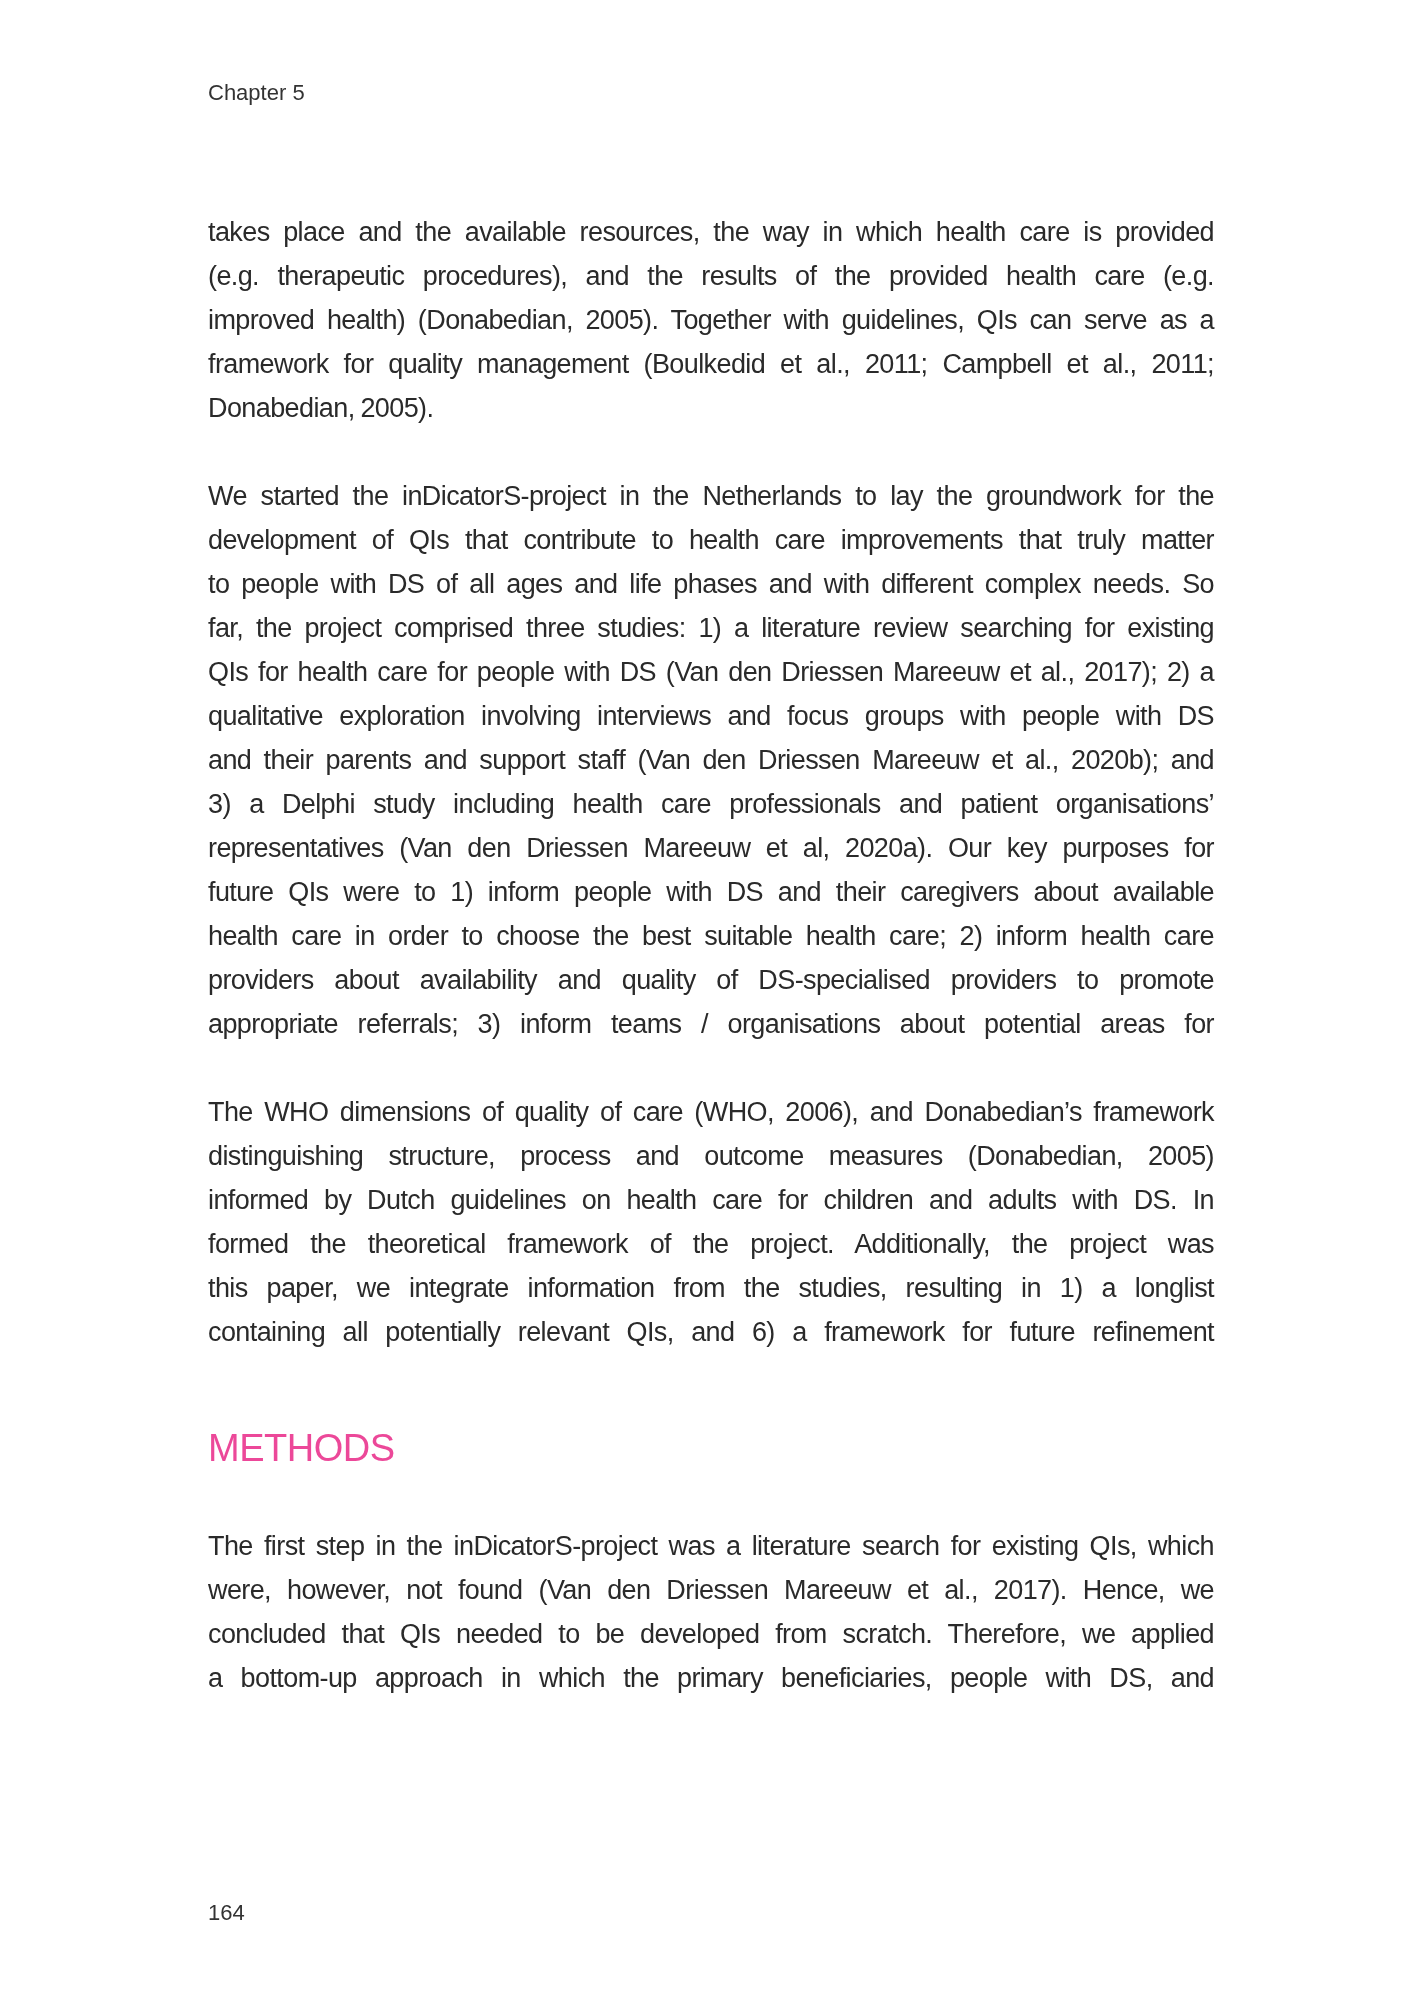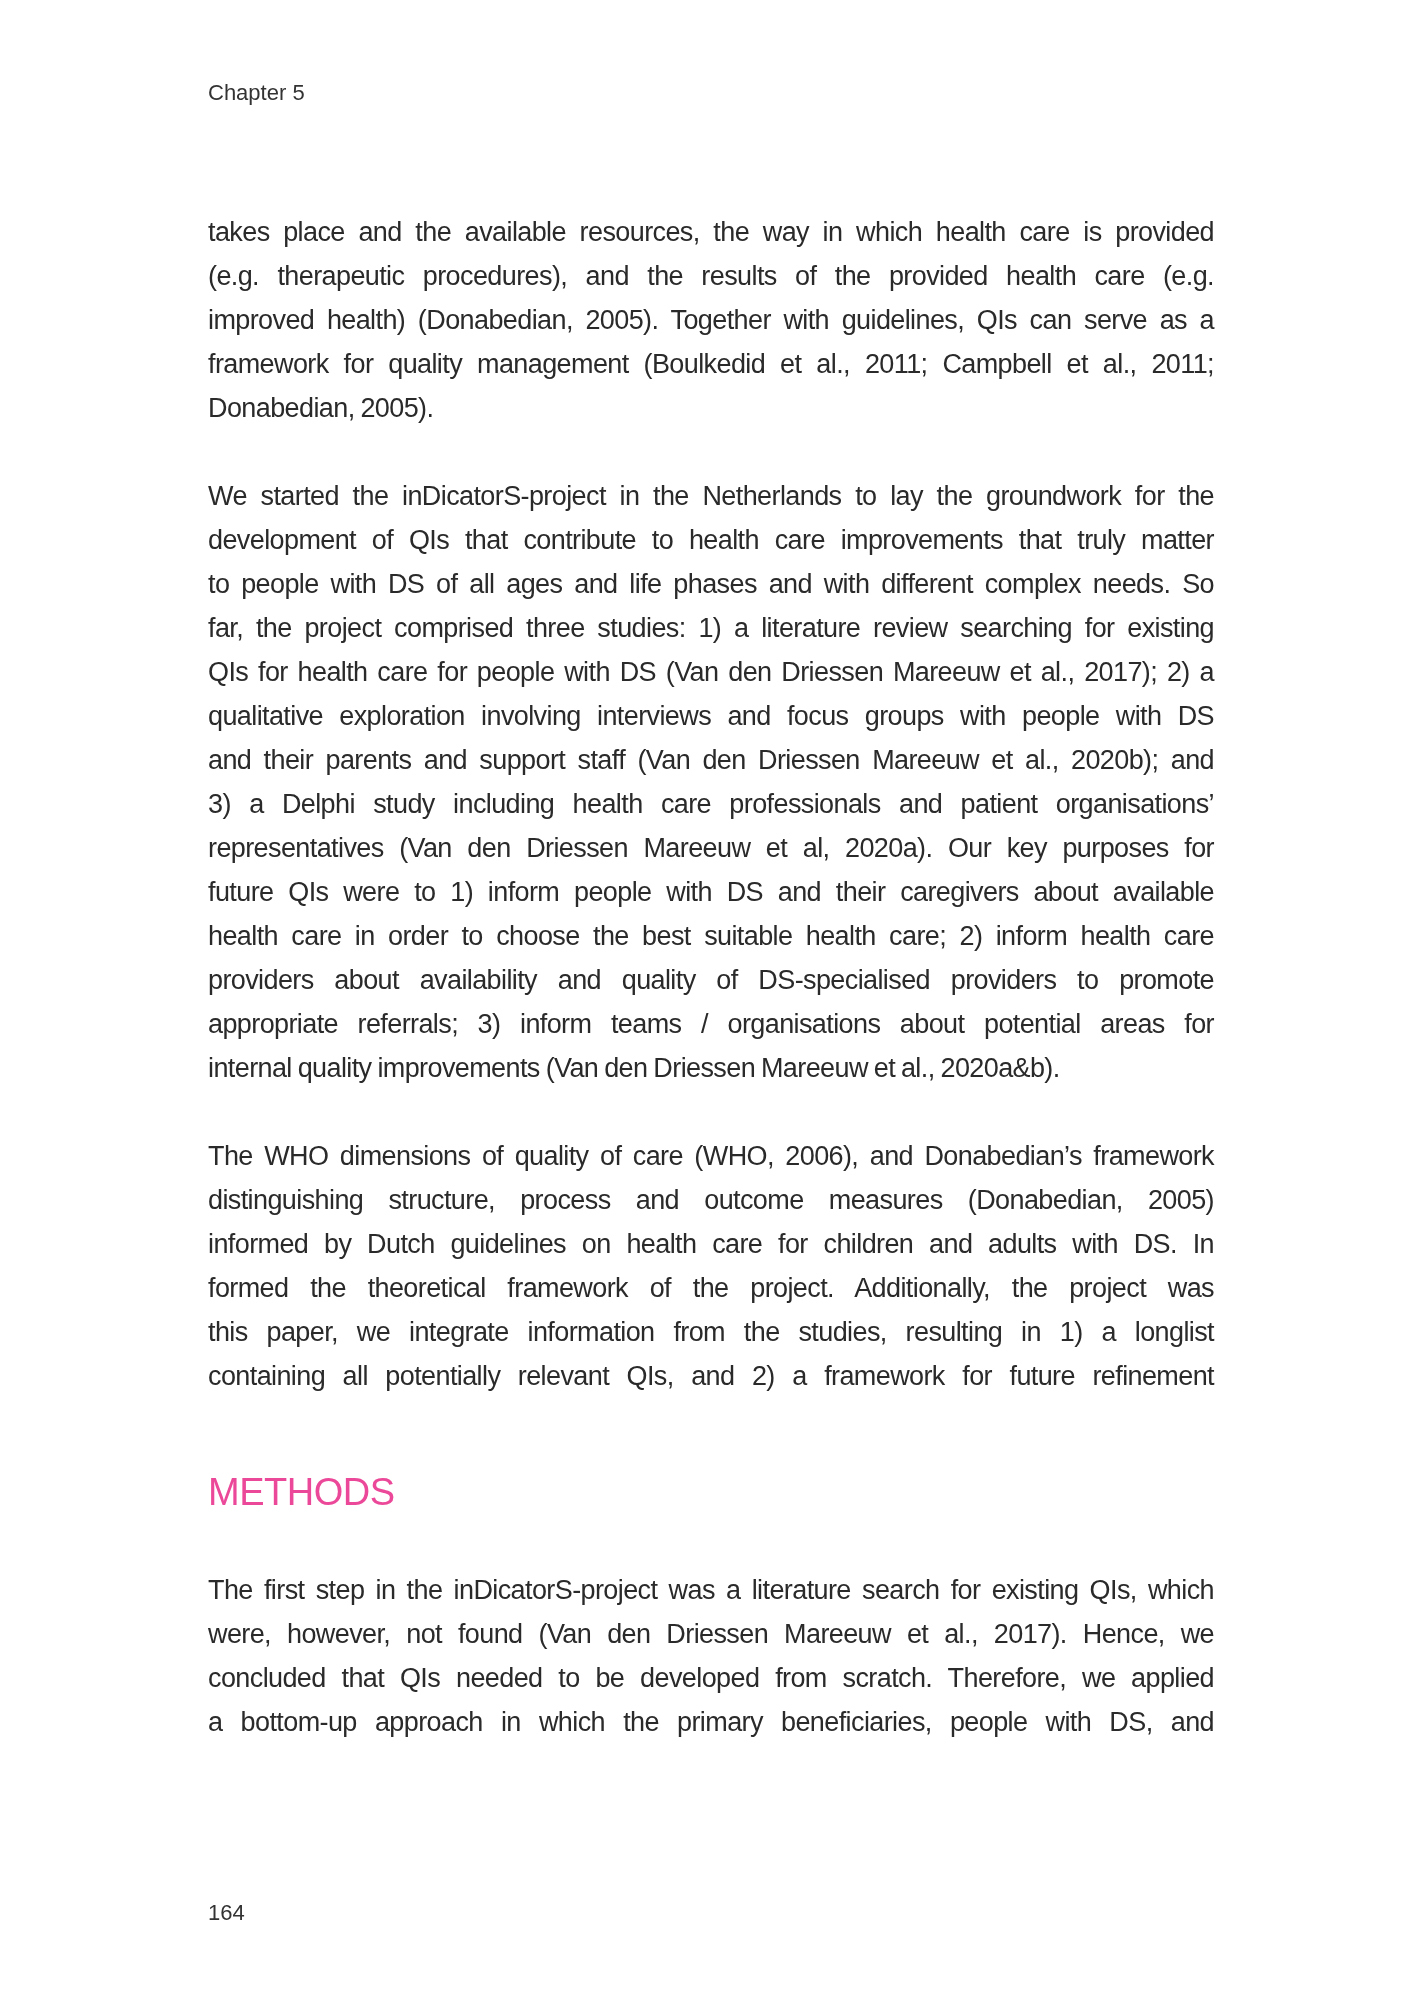--- a/index.html
+++ b/index.html
@@ -35,30 +35,29 @@
     <span class="line">far, the project comprised three studies: 1) a literature review searching for existing</span>
     <span class="line">QIs for health care for people with DS (Van den Driessen Mareeuw et al., 2017); 2) a</span>
     <span class="line">qualitative exploration involving interviews and focus groups with people with DS</span>
     <span class="line">and their parents and support staff (Van den Driessen Mareeuw et al., 2020b); and</span>
     <span class="line">3) a Delphi study including health care professionals and patient organisations’</span>
     <span class="line">representatives (Van den Driessen Mareeuw et al, 2020a). Our key purposes for</span>
     <span class="line">future QIs were to 1) inform people with DS and their caregivers about available</span>
     <span class="line">health care in order to choose the best suitable health care; 2) inform health care</span>
     <span class="line">providers about availability and quality of DS-specialised providers to promote</span>
     <span class="line">appropriate referrals; 3) inform teams / organisations about potential areas for</span>
-    <span class="line last">internal quality improvements (Van den Driessen Mareeuw et al., 2020a&amp;b).</span>
   </p>
 
   <p class="para">
     <span class="line">The WHO dimensions of quality of care (WHO, 2006), and Donabedian’s framework</span>
     <span class="line">distinguishing structure, process and outcome measures (Donabedian, 2005)</span>
     <span class="line">informed by Dutch guidelines on health care for children and adults with DS. In</span>
     <span class="line">formed the theoretical framework of the project. Additionally, the project was</span>
     <span class="line">this paper, we integrate information from the studies, resulting in 1) a longlist</span>
-    <span class="line">containing all potentially relevant QIs, and 2) a framework for future refinement</span>
+    <span class="line">containing all potentially relevant QIs, and 6) a framework for future refinement</span>
   </p>
 
   <h2 class="heading">METHODS</h2>
 
   <p class="para">
     <span class="line">The first step in the inDicatorS-project was a literature search for existing QIs, which</span>
     <span class="line">were, however, not found (Van den Driessen Mareeuw et al., 2017). Hence, we</span>
     <span class="line">concluded that QIs needed to be developed from scratch. Therefore, we applied</span>
     <span class="line">a bottom-up approach in which the primary beneficiaries, people with DS, and</span>
   </p>

